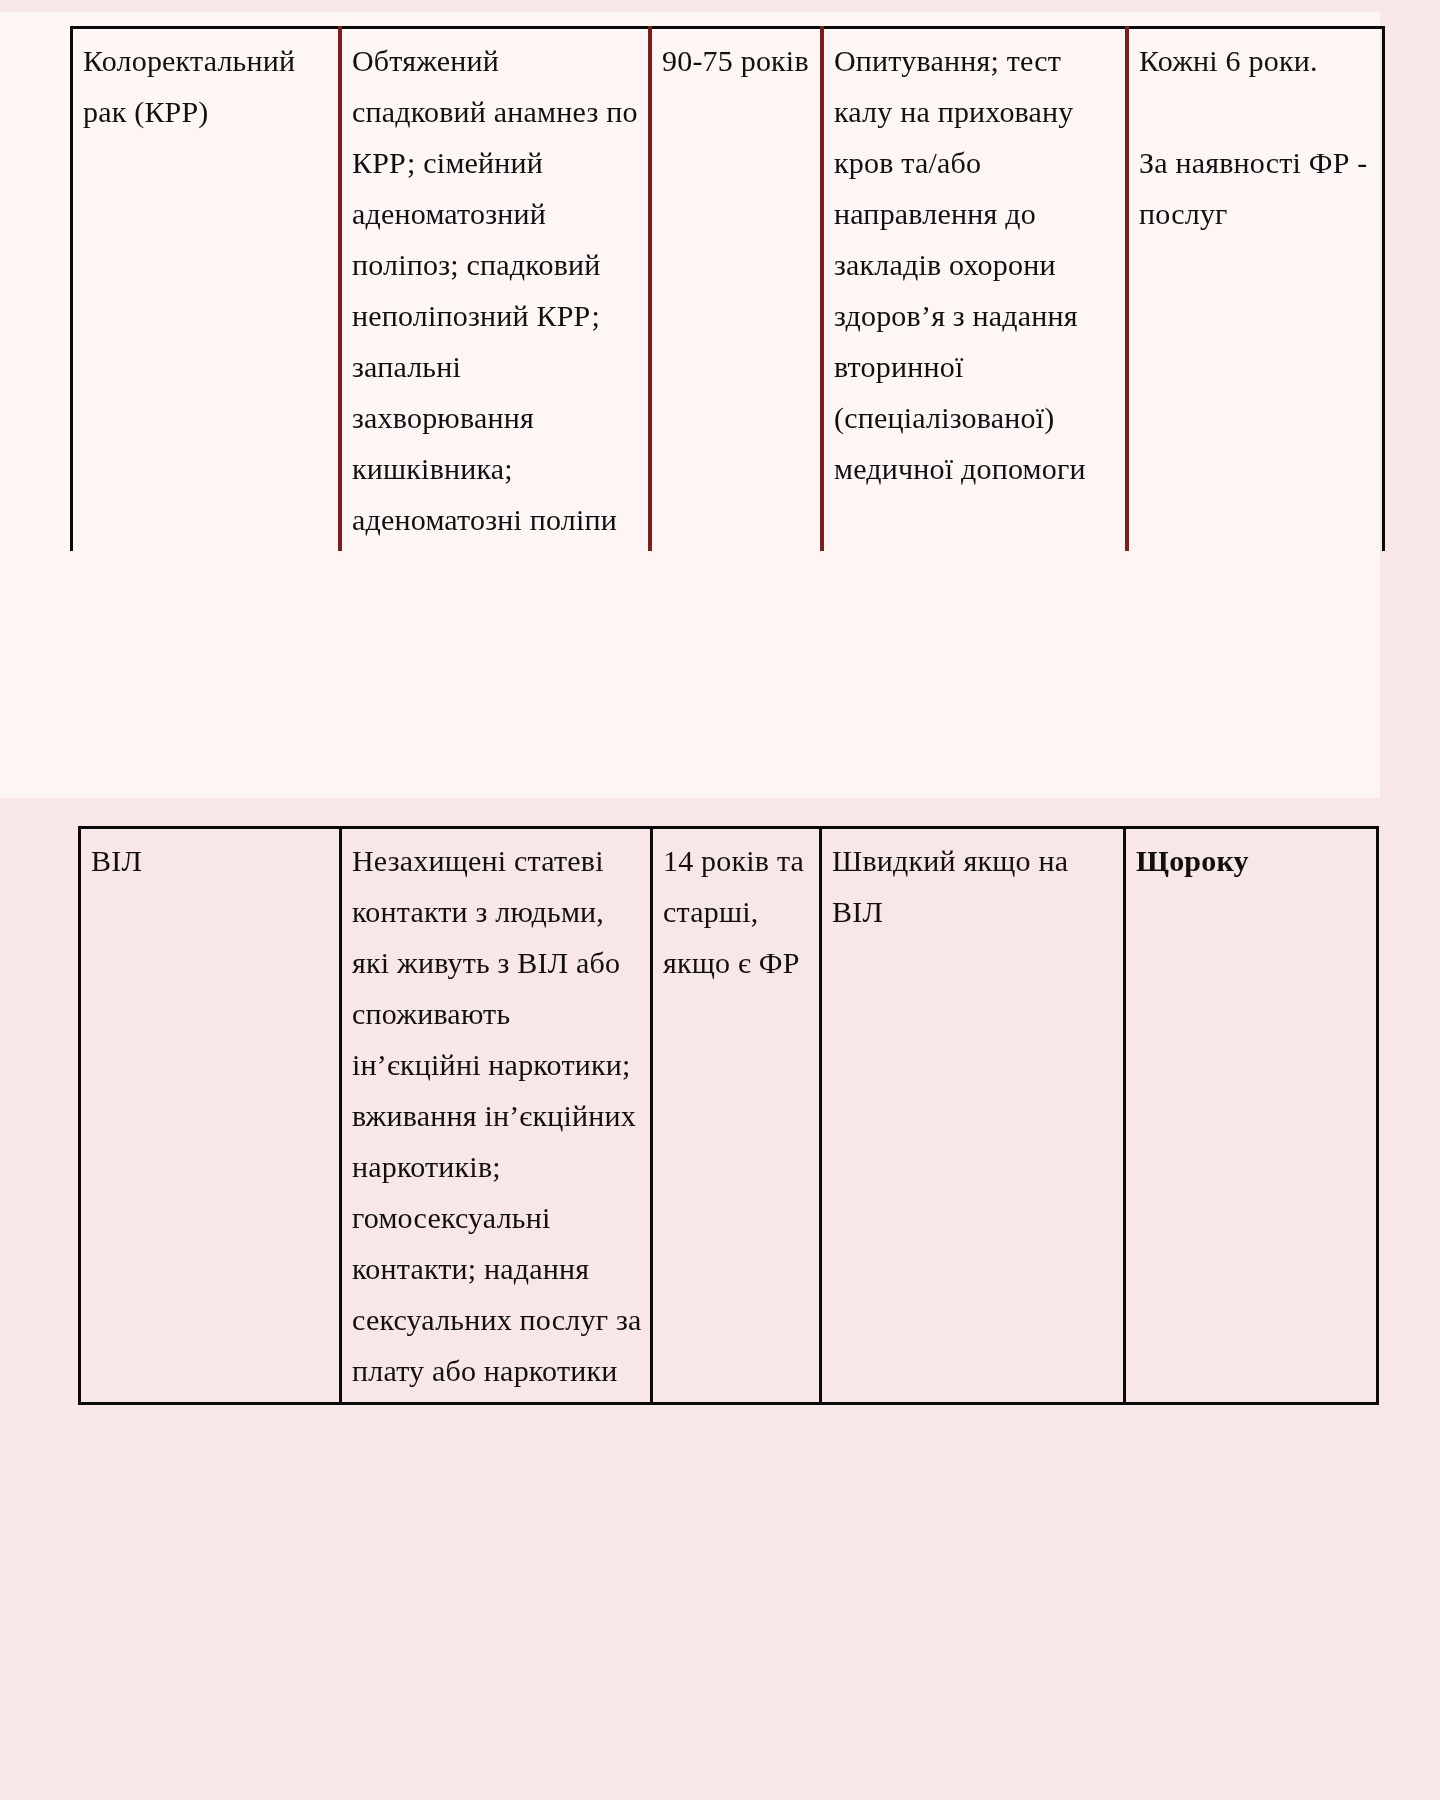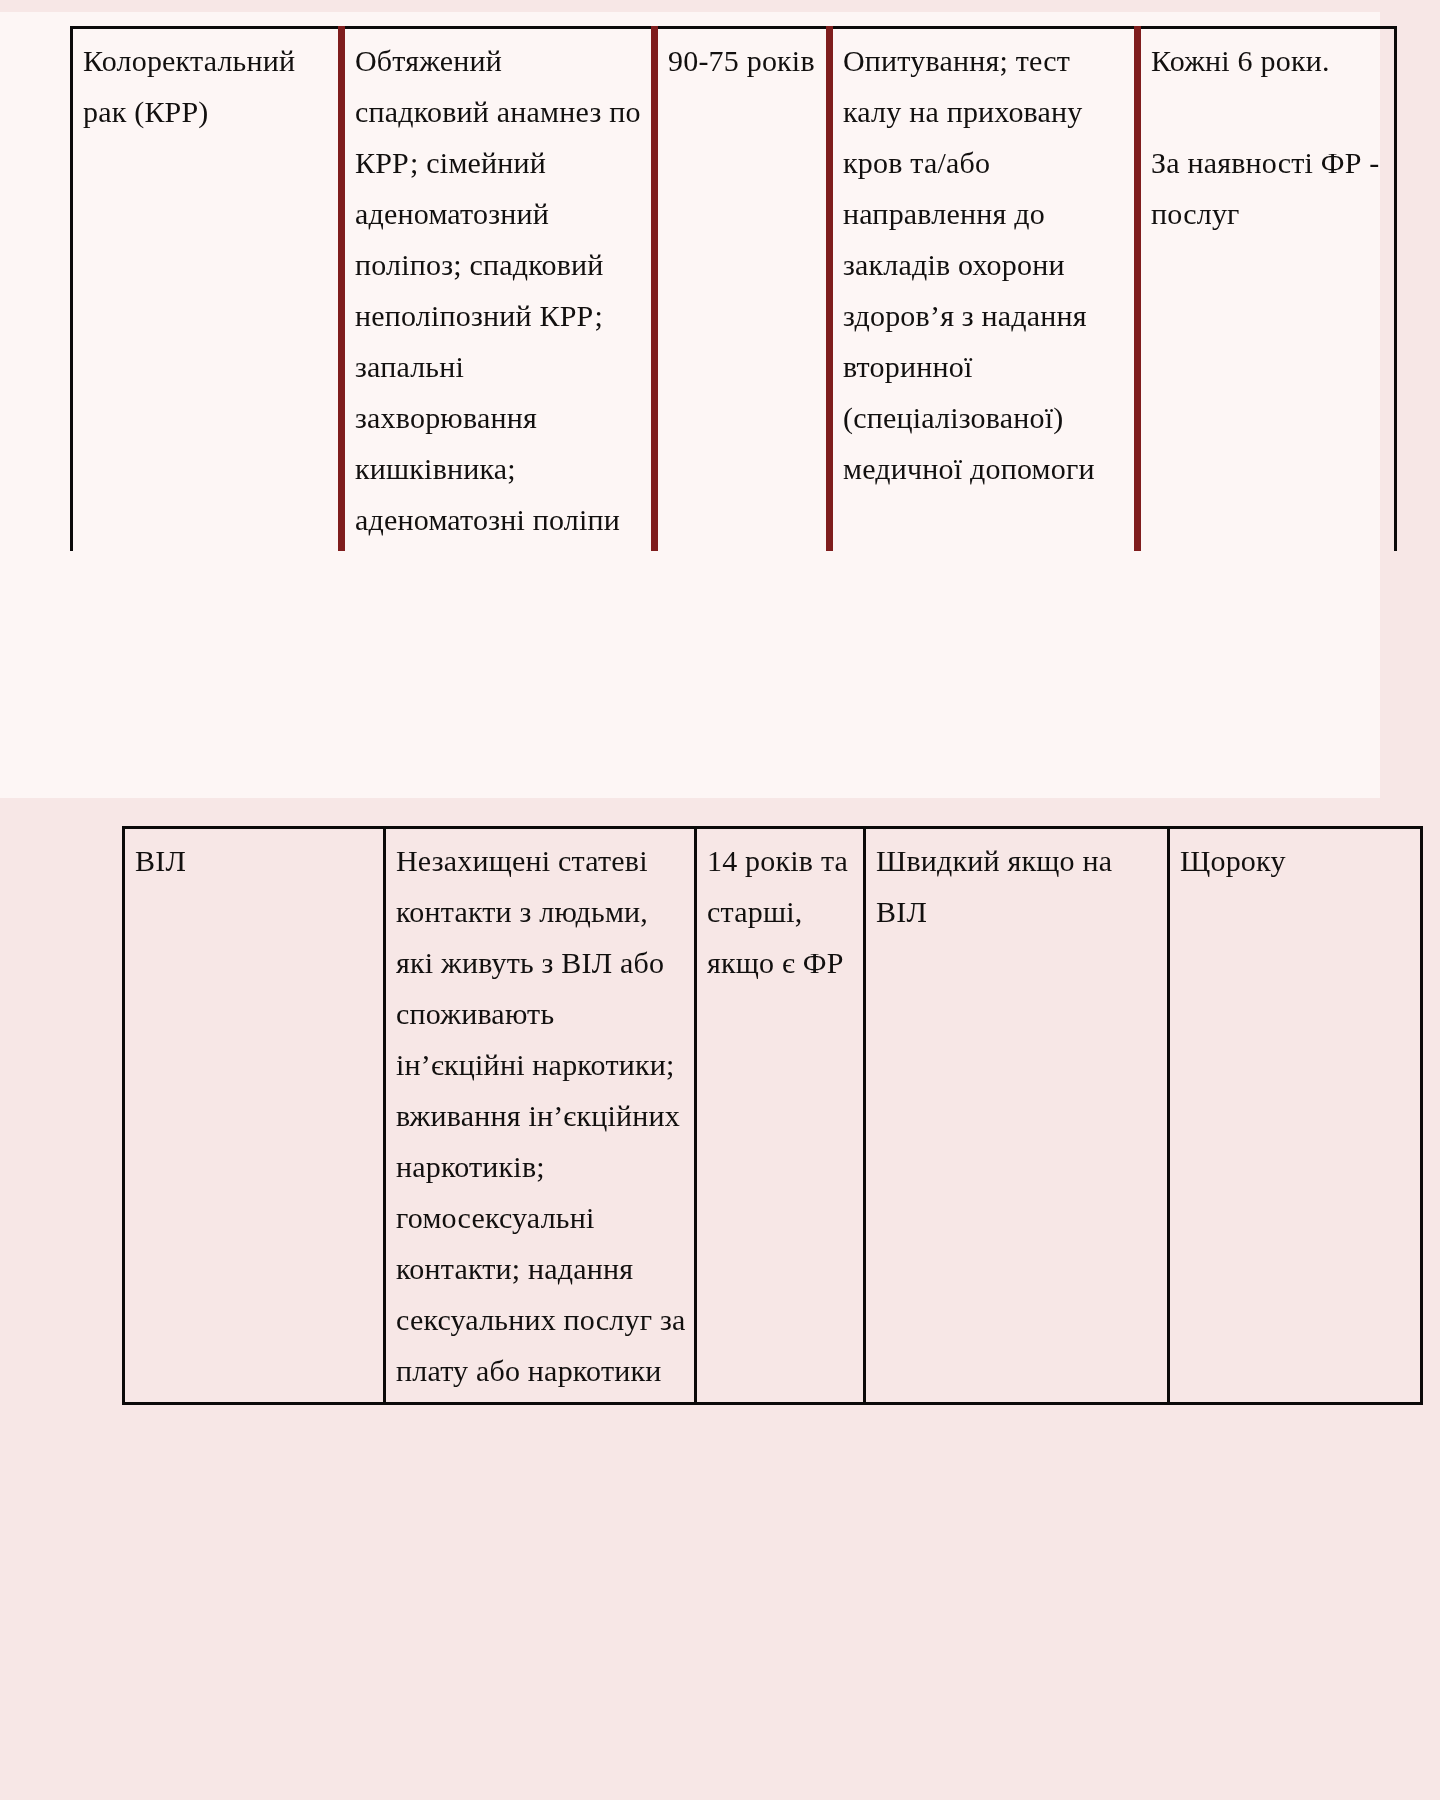--- a/index.html
+++ b/index.html
@@ -52,56 +52,55 @@
     position: absolute;
     left: 70px;
     top: 14px;
     width: 1300px;
   }
   table.bottom-table {
     position: absolute;
     left: 78px;
     top: 814px;
     width: 1290px;
-    margin-left: 44px;
   }
 
   table.doc td {
     vertical-align: top;
     font-size: 30px;
     line-height: 1.70;
     color: #12100f;
     padding: 6px 8px 6px 10px;
     letter-spacing: 0.2px;
   }
 
   
   table.top-table td {
-    border-left: 7px solid #7f1d1d;
+    border-left: 4px solid #7f1d1d;
     border-right: 3px solid #0b0a0a;
     border-top: 3px solid #0b0a0a;
     border-bottom: none;
   }
   table.top-table tr td:first-child { border-left: 3px solid #0b0a0a; }
 
   table.bottom-table td {
     border: 3px solid #0b0a0a;
   }
 
   .c1 { width: 247px; }
   .c2 { width: 288px; }
   .c3 { width: 150px; }
   .c4 { width: 283px; }
   .c5 { width: 235px; }
 
   .b1 { width: 240px; }
   .b2 { width: 290px; }
   .b3 { width: 148px; }
   .b4 { width: 283px; }
-  .b5 { width: 232px; }
+  .b5 { width: 232px; font-weight: bold; }
 
   .cell-text { white-space: pre-line; }
   .gap { display: block; height: 1.7em; }
 
   
   .cut-mask {
     position: absolute;
     left: 0;
     top: 786px;
     width: 1440px;

